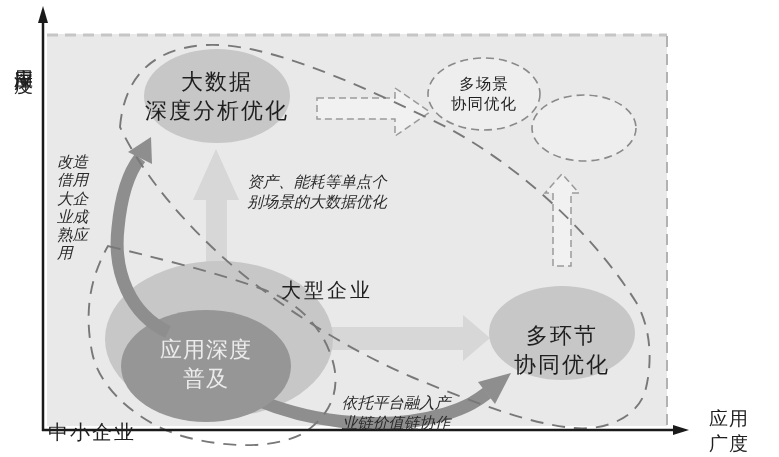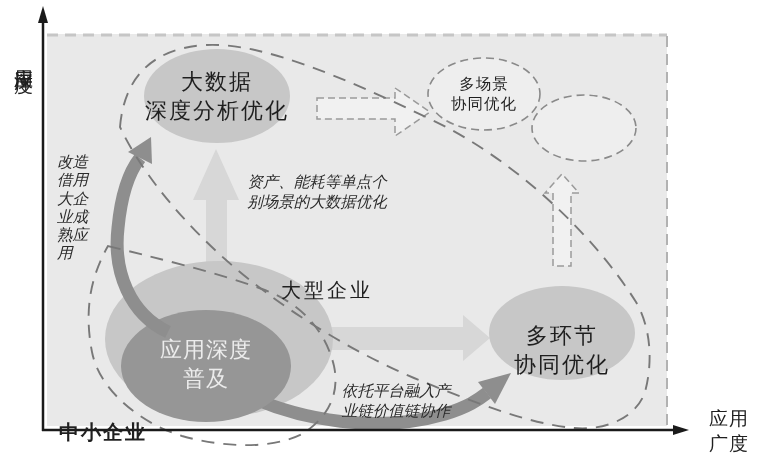--- a/index.html
+++ b/index.html
@@ -74,26 +74,26 @@
   <div class="lbl node-text" style="left:217px;top:96px;">大数据
 深度分析优化</div>
   <div class="lbl node-text-sm" style="left:484px;top:94px;">多场景
 协同优化</div>
   <div class="lbl node-text" style="left:562px;top:334px;margin-top:16px;">多环节
 协同优化</div>
   <div class="lbl node-text" style="left:206px;top:364px;color:#ececec;letter-spacing:1px;">应用深度
 普及</div>
 
   <div class="lbl region-text" style="left:327px;top:250px;">大型企业</div>
-  <div class="lbl region-text" style="left:103px;top:392px;letter-spacing:2px;font-weight:bold;">中小企业</div>
+  <div class="lbl region-text" style="left:92px;top:392px;letter-spacing:2px;">中小企业</div>
 
   <div class="lbl topleft ann" style="left:57px;top:153px;line-height:1.18;">改造
 借用
 大企
 业成
 熟应
 用</div>
   <div class="lbl ann" style="left:317px;top:192px;">资产、能耗等单点个
 别场景的大数据优化</div>
-  <div class="lbl ann" style="left:396px;top:401px;text-align:center;">依托平台融入产
+  <div class="lbl ann" style="left:396px;top:413px;text-align:center;">依托平台融入产
 业链价值链协作</div>
 
 </div>
 
 </body></html>

